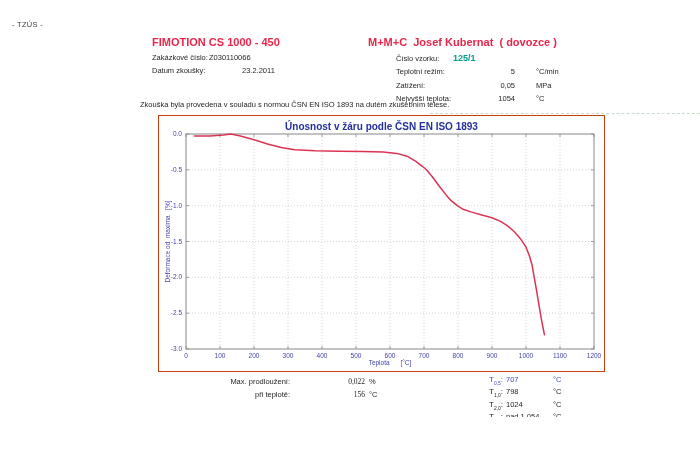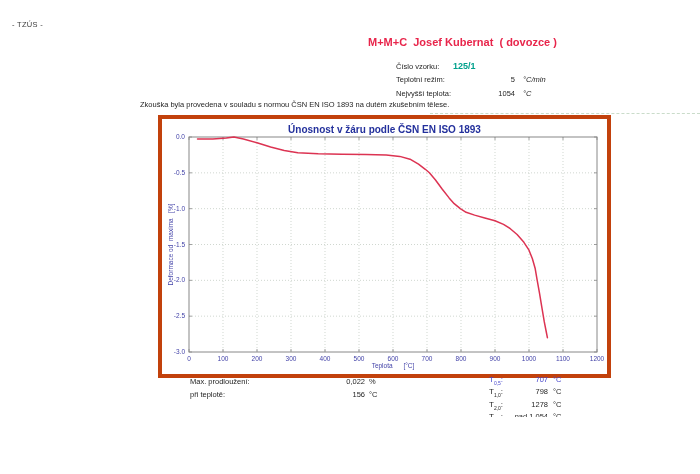--- a/index.html
+++ b/index.html
@@ -15,76 +15,92 @@
   .prow .lbl{width:57px;}
   .prow .val.date{margin-left:33px;}
 
   
   .customer{position:absolute;left:368px;top:36px;}
   .ctitle{color:#e8254b;font-weight:bold;font-size:11px;white-space:pre;}
   .crow{display:flex;font-size:7.5px;margin-top:4.5px;align-items:baseline;}
   .crow .lbl{width:57px;margin-left:28px;}
   .crow.param .lbl{width:72px;}
   .crow.param .val{width:47px;text-align:right;}
-  .crow.param .unit{margin-left:8px;font-style:italic;}
-  .sampleval{color:#00a08c;font-weight:bold;font-size:9px;margin-top:8px;}
+  .crow.param .unit{margin-left:21px;}
+  .sampleval{color:#00a08c;font-weight:bold;font-size:9px;}
 
   .note{position:absolute;left:140px;top:100px;font-size:7.5px;}
 
   
   .chartbox{position:absolute;left:158px;top:115px;width:445px;height:255px;
-            border:4px solid #c2410c;background:#fff;}
+            border:1px solid #c2410c;background:#fff;}
   .chart-title{position:absolute;left:0;top:5px;width:100%;text-align:center;
                color:#23309c;font-weight:bold;font-size:10px;z-index:2;}
   #chart-svg{position:absolute;left:0;top:0;z-index:1;}
   .ticklbl{font-size:6.5px;fill:#4343a8;font-family:"Liberation Sans",sans-serif;white-space:pre;}
 
   
   .res-left{position:absolute;left:190px;top:377px;}
   .rrow{display:flex;font-size:7.5px;height:12.5px;align-items:baseline;}
-  .rrow .lbl{width:100px;}
-  .rrow .val{width:75px;text-align:right;}
+  .rrow .lbl{width:100px;text-align:right;}
+  .rrow .val{width:75px;text-align:right;font-family:Liberation Serif, serif;}
   .rrow .unit{margin-left:4px;}
 
   .res-t{position:absolute;left:489px;top:375px;}
   .trow{display:flex;font-size:7.5px;height:12.3px;align-items:baseline;color:#1f1f1f;}
   .trow .tlbl{width:17px;font-size:8px;}
   .trow sub{font-size:5px;}
-  .trow .val{width:42px;text-align:right;}
+  .trow .val{width:42px;}
   .trow .unit{margin-left:5px;}
   .trow.hl{color:#4646cc;}
 
   
   .artifact1{position:absolute;left:430px;top:113px;width:270px;border-top:1px dashed rgba(150,185,150,.5);}
   .artifact2{position:absolute;left:0;top:438px;width:700px;border-top:1px dashed rgba(150,185,150,.4);}
 
   
   .foot{position:absolute;top:448px;font-size:6.5px;color:#333;}
   .foot.l{left:12px;}
   .foot.c{left:0;width:700px;text-align:center;white-space:pre;}
   .foot.r{right:14px;}
 </style>
 </head>
 <body>
 
 <div id="page">
 
   <div class="stamp">- TZÚS -</div>
 
+  <div class="product">
+    <div class="ptitle">FIMOTION CS 1000 - 450</div>
+    <div class="prow">
+      <span class="lbl">Zakázkové číslo:</span>
+      <span class="val">Z030110066</span>
+    </div>
+    <div class="prow">
+      <span class="lbl">Datum zkoušky:</span>
+      <span class="val date">23.2.2011</span>
+    </div>
+  </div>
 
   <div class="customer">
     <div class="ctitle">M+M+C  Josef Kubernat  ( dovozce )</div>
     <div class="crow">
       <span class="lbl">Číslo vzorku:</span>
       <span class="sampleval">125/1</span>
     </div>
     <div class="crow param">
       <span class="lbl">Teplotní režim:</span>
       <span class="val">5</span>
       <span class="unit">°C/min</span>
+    </div>
+    <div class="crow param">
+      <span class="lbl">Zatížení:</span>
+      <span class="val">0,05</span>
+      <span class="unit">MPa</span>
     </div>
     <div class="crow param">
       <span class="lbl">Nejvyšší teplota:</span>
       <span class="val">1054</span>
       <span class="unit">°C</span>
     </div>
   </div>
 
   <div class="note">Zkouška byla provedena v souladu s normou ČSN EN ISO 1893 na dutém zkušebním tělese.</div>
 
@@ -195,21 +211,21 @@
       <span class="val">707</span>
       <span class="unit">°C</span>
     </div>
     <div class="trow">
       <span class="tlbl"><span>T</span><sub>1,0</sub><span>:</span></span>
       <span class="val">798</span>
       <span class="unit">°C</span>
     </div>
     <div class="trow">
       <span class="tlbl"><span>T</span><sub>2,0</sub><span>:</span></span>
-      <span class="val">1278</span>
+      <span class="val">1024</span>
       <span class="unit">°C</span>
     </div>
     <div class="trow">
       <span class="tlbl"><span>T</span><sub>5,0</sub><span>:</span></span>
       <span class="val">nad 1 054</span>
       <span class="unit">°C</span>
     </div>
   </div>
 
   <div class="artifact2"></div>

